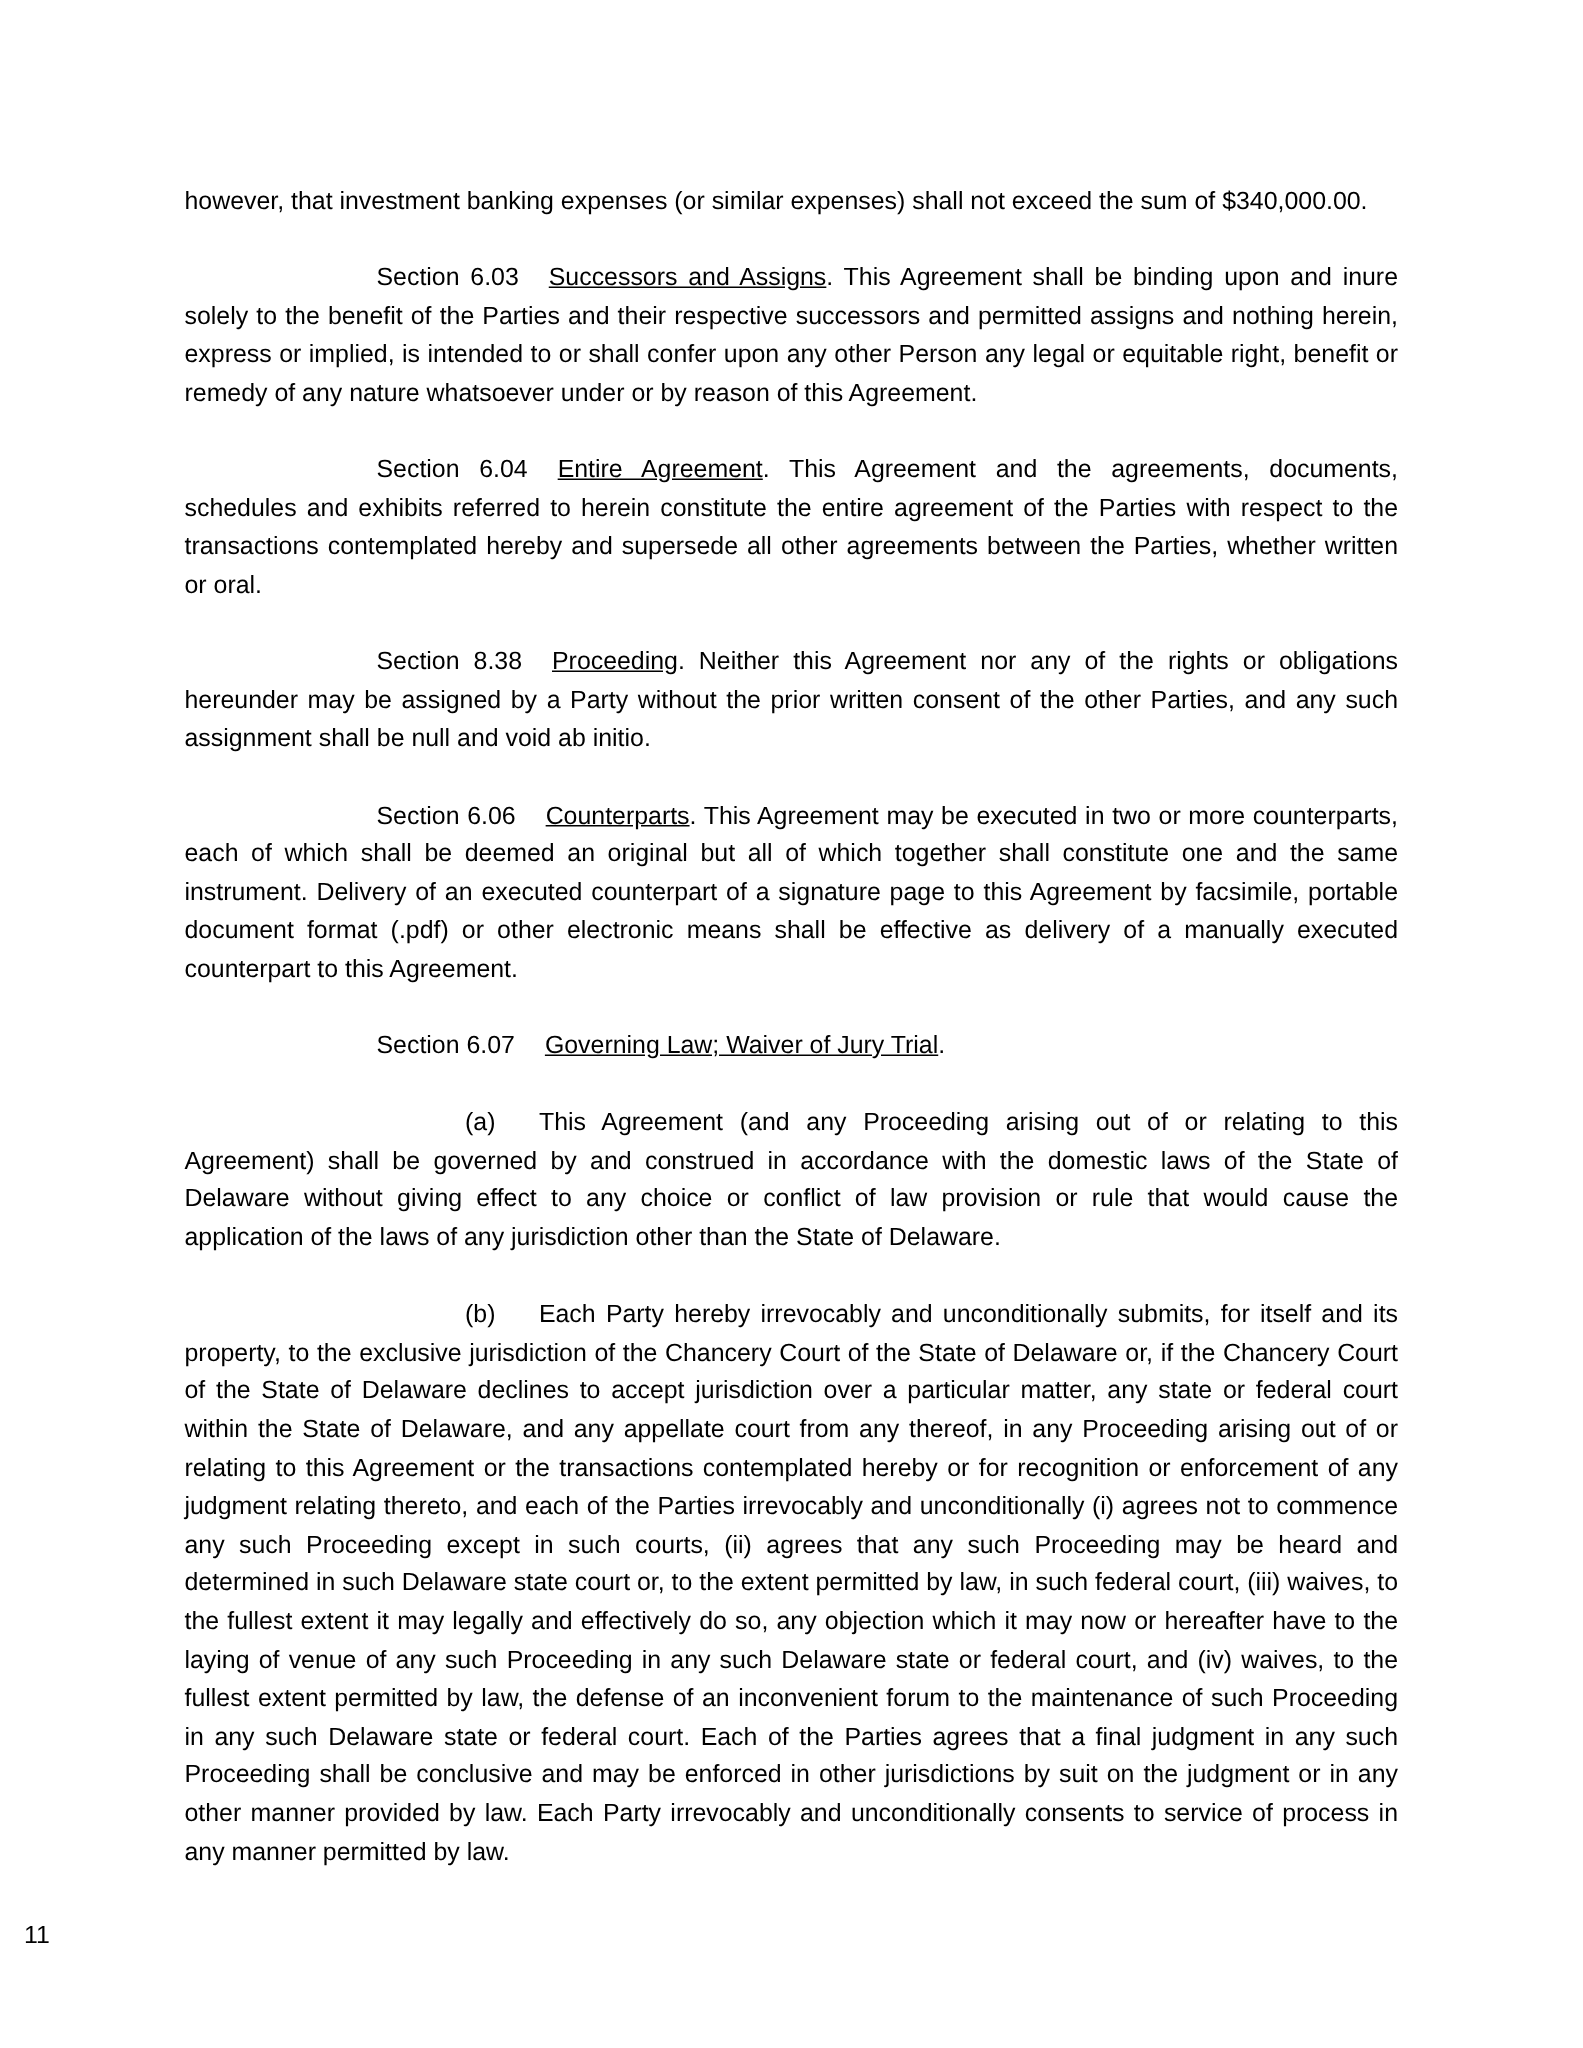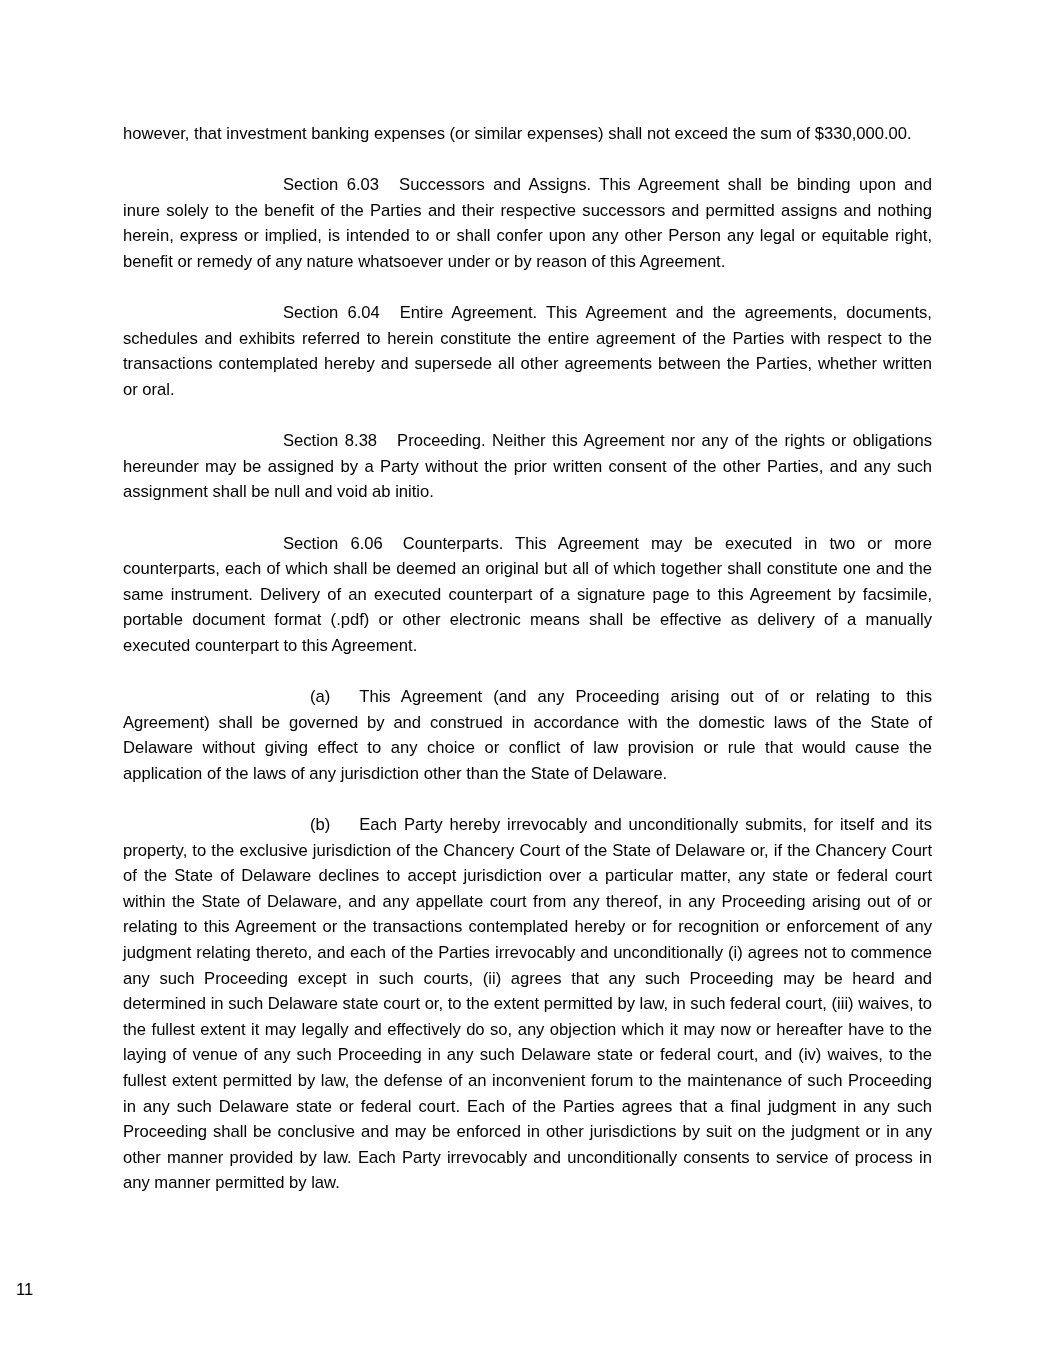--- a/index.html
+++ b/index.html
@@ -24,46 +24,47 @@
     left: 123px;
     width: 809px;
   }
   p.para {
     margin: 0 0 25.6px 0;
     text-align: justify;
   }
   p.para.no-indent { text-indent: 0; }
   p.para.indent-section { text-indent: 128px; }
   p.para.indent-sub { text-indent: 187px; }
-  .section-label { margin-right: 20px; margin-left: 32px; }
+  .section-label { margin-right: 20px; }
   .sub-label { margin-right: 29px; }
-  .underline { }
+  .underline { text-decoration: underline; }
   .page-number {
     position: absolute;
     bottom: 62px;
     left: 16px;
     width: 100%;
   }
 </style>
 </head>
 <body>
 
 <div class="page">
   <div class="content">
 
-    <p class="para no-indent"><span>however, that investment banking expenses (or similar expenses) shall not exceed the sum of $330,000.00.</span></p>
+    <p class="para no-indent"><span>however, that investment banking expenses (or similar expenses) shall not exceed the sum of $340,000.00.</span></p>
 
     <p class="para indent-section"><span class="section-label">Section 6.03</span><span class="underline">Successors and Assigns</span><span>.  This Agreement shall be binding upon and inure solely to the benefit of the Parties and their respective successors and permitted assigns and nothing herein, express or implied, is intended to or shall confer upon any other Person any legal or equitable right, benefit or remedy of any nature whatsoever under or by reason of this Agreement.</span></p>
 
     <p class="para indent-section"><span class="section-label">Section 6.04</span><span class="underline">Entire Agreement</span><span>.  This Agreement and the agreements, documents, schedules and exhibits referred to herein constitute the entire agreement of the Parties with respect to the transactions contemplated hereby and supersede all other agreements between the Parties, whether written or oral.</span></p>
 
     <p class="para indent-section"><span class="section-label">Section 8.38</span><span class="underline">Proceeding</span><span>.  Neither this Agreement nor any of the rights or obligations hereunder may be assigned by a Party without the prior written consent of the other Parties, and any such assignment shall be null and void ab initio.</span></p>
 
     <p class="para indent-section"><span class="section-label">Section 6.06</span><span class="underline">Counterparts</span><span>.  This Agreement may be executed in two or more counterparts, each of which shall be deemed an original but all of which together shall constitute one and the same instrument.  Delivery of an executed counterpart of a signature page to this Agreement by facsimile, portable document format (.pdf) or other electronic means shall be effective as delivery of a manually executed counterpart to this Agreement.</span></p>
 
+    <p class="para indent-section"><span class="section-label">Section 6.07</span><span class="underline">Governing Law; Waiver of Jury Trial</span><span>.</span></p>
 
     <p class="para indent-sub"><span class="sub-label">(a)</span><span>This Agreement (and any Proceeding arising out of or relating to this Agreement) shall be governed by and construed in accordance with the domestic laws of the State of Delaware without giving effect to any choice or conflict of law provision or rule that would cause the application of the laws of any jurisdiction other than the State of Delaware.</span></p>
 
     <p class="para indent-sub"><span class="sub-label">(b)</span><span>Each Party hereby irrevocably and unconditionally submits, for itself and its property, to the exclusive jurisdiction of the Chancery Court of the State of Delaware or, if the Chancery Court of the State of Delaware declines to accept jurisdiction over a particular matter, any state or federal court within the State of Delaware, and any appellate court from any thereof, in any Proceeding arising out of or relating to this Agreement or the transactions contemplated hereby or for recognition or enforcement of any judgment relating thereto, and each of the Parties irrevocably and unconditionally (i) agrees not to commence any such Proceeding except in such courts, (ii) agrees that any such Proceeding may be heard and determined in such Delaware state court or, to the extent permitted by law, in such federal court, (iii) waives, to the fullest extent it may legally and effectively do so, any objection which it may now or hereafter have to the laying of venue of any such Proceeding in any such Delaware state or federal court, and (iv) waives, to the fullest extent permitted by law, the defense of an inconvenient forum to the maintenance of such Proceeding in any such Delaware state or federal court.  Each of the Parties agrees that a final judgment in any such Proceeding shall be conclusive and may be enforced in other jurisdictions by suit on the judgment or in any other manner provided by law.  Each Party irrevocably and unconditionally consents to service of process in any manner permitted by law.</span></p>
 
   </div>
 
   <div class="page-number">11</div>
 </div>
 

